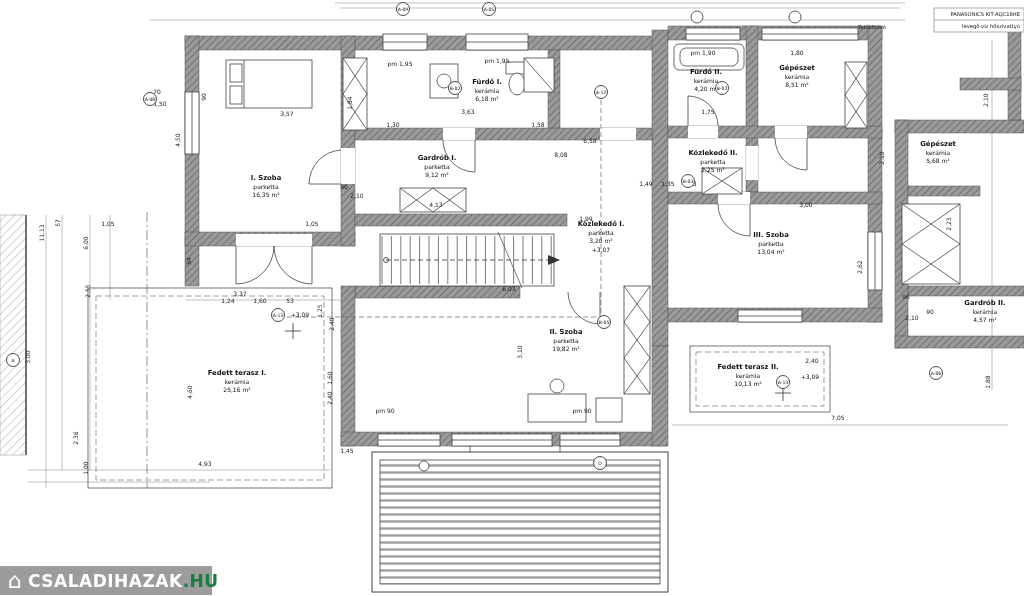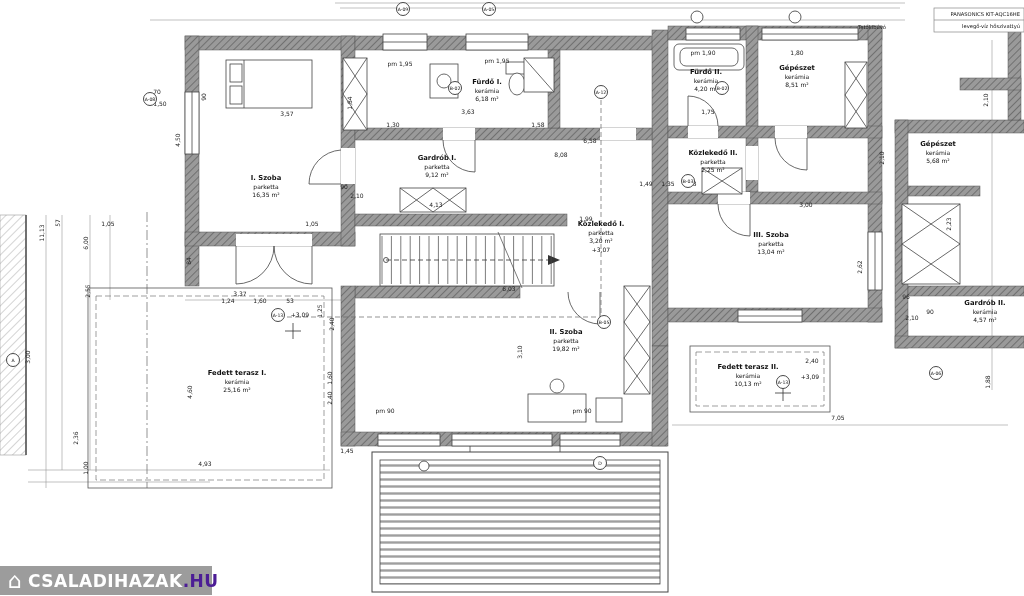--- a/index.html
+++ b/index.html
@@ -13,21 +13,21 @@
   .lvl{font-size:6px;fill:#111;}
   .note{font-size:5.2px;fill:#111;}
   .wall{stroke:#555;stroke-width:.5;}
   .thin{stroke:#444;stroke-width:.8;fill:none;}
   .chain{stroke:#999;stroke-width:.6;}
   .watermark{position:absolute;left:0;top:566px;width:212px;height:29px;
     background:rgba(145,145,145,.9);display:flex;align-items:center;gap:6px;
     padding-left:8px;box-sizing:border-box;}
   .wm-icon{color:#fff;font-size:22px;line-height:22px;}
   .wm-text{font-size:17px;font-weight:bold;color:#fff;letter-spacing:.5px;}
-  .wm-tld{color:#4c1d95;}
+  .wm-tld{color:#15803d;}
 </style>
 </head>
 <body>
 
 <div class="stage">
 <svg id="plan" width="1024" height="596" viewBox="0 0 1024 596">
   <defs>
     <pattern id="wh" width="5" height="5" patternUnits="userSpaceOnUse" patternTransform="rotate(45)">
       <rect width="5" height="5" fill="#9a9a9a"></rect>
       <line x1="0" y1="0" x2="0" y2="5" stroke="#707070" stroke-width="2"></line>

